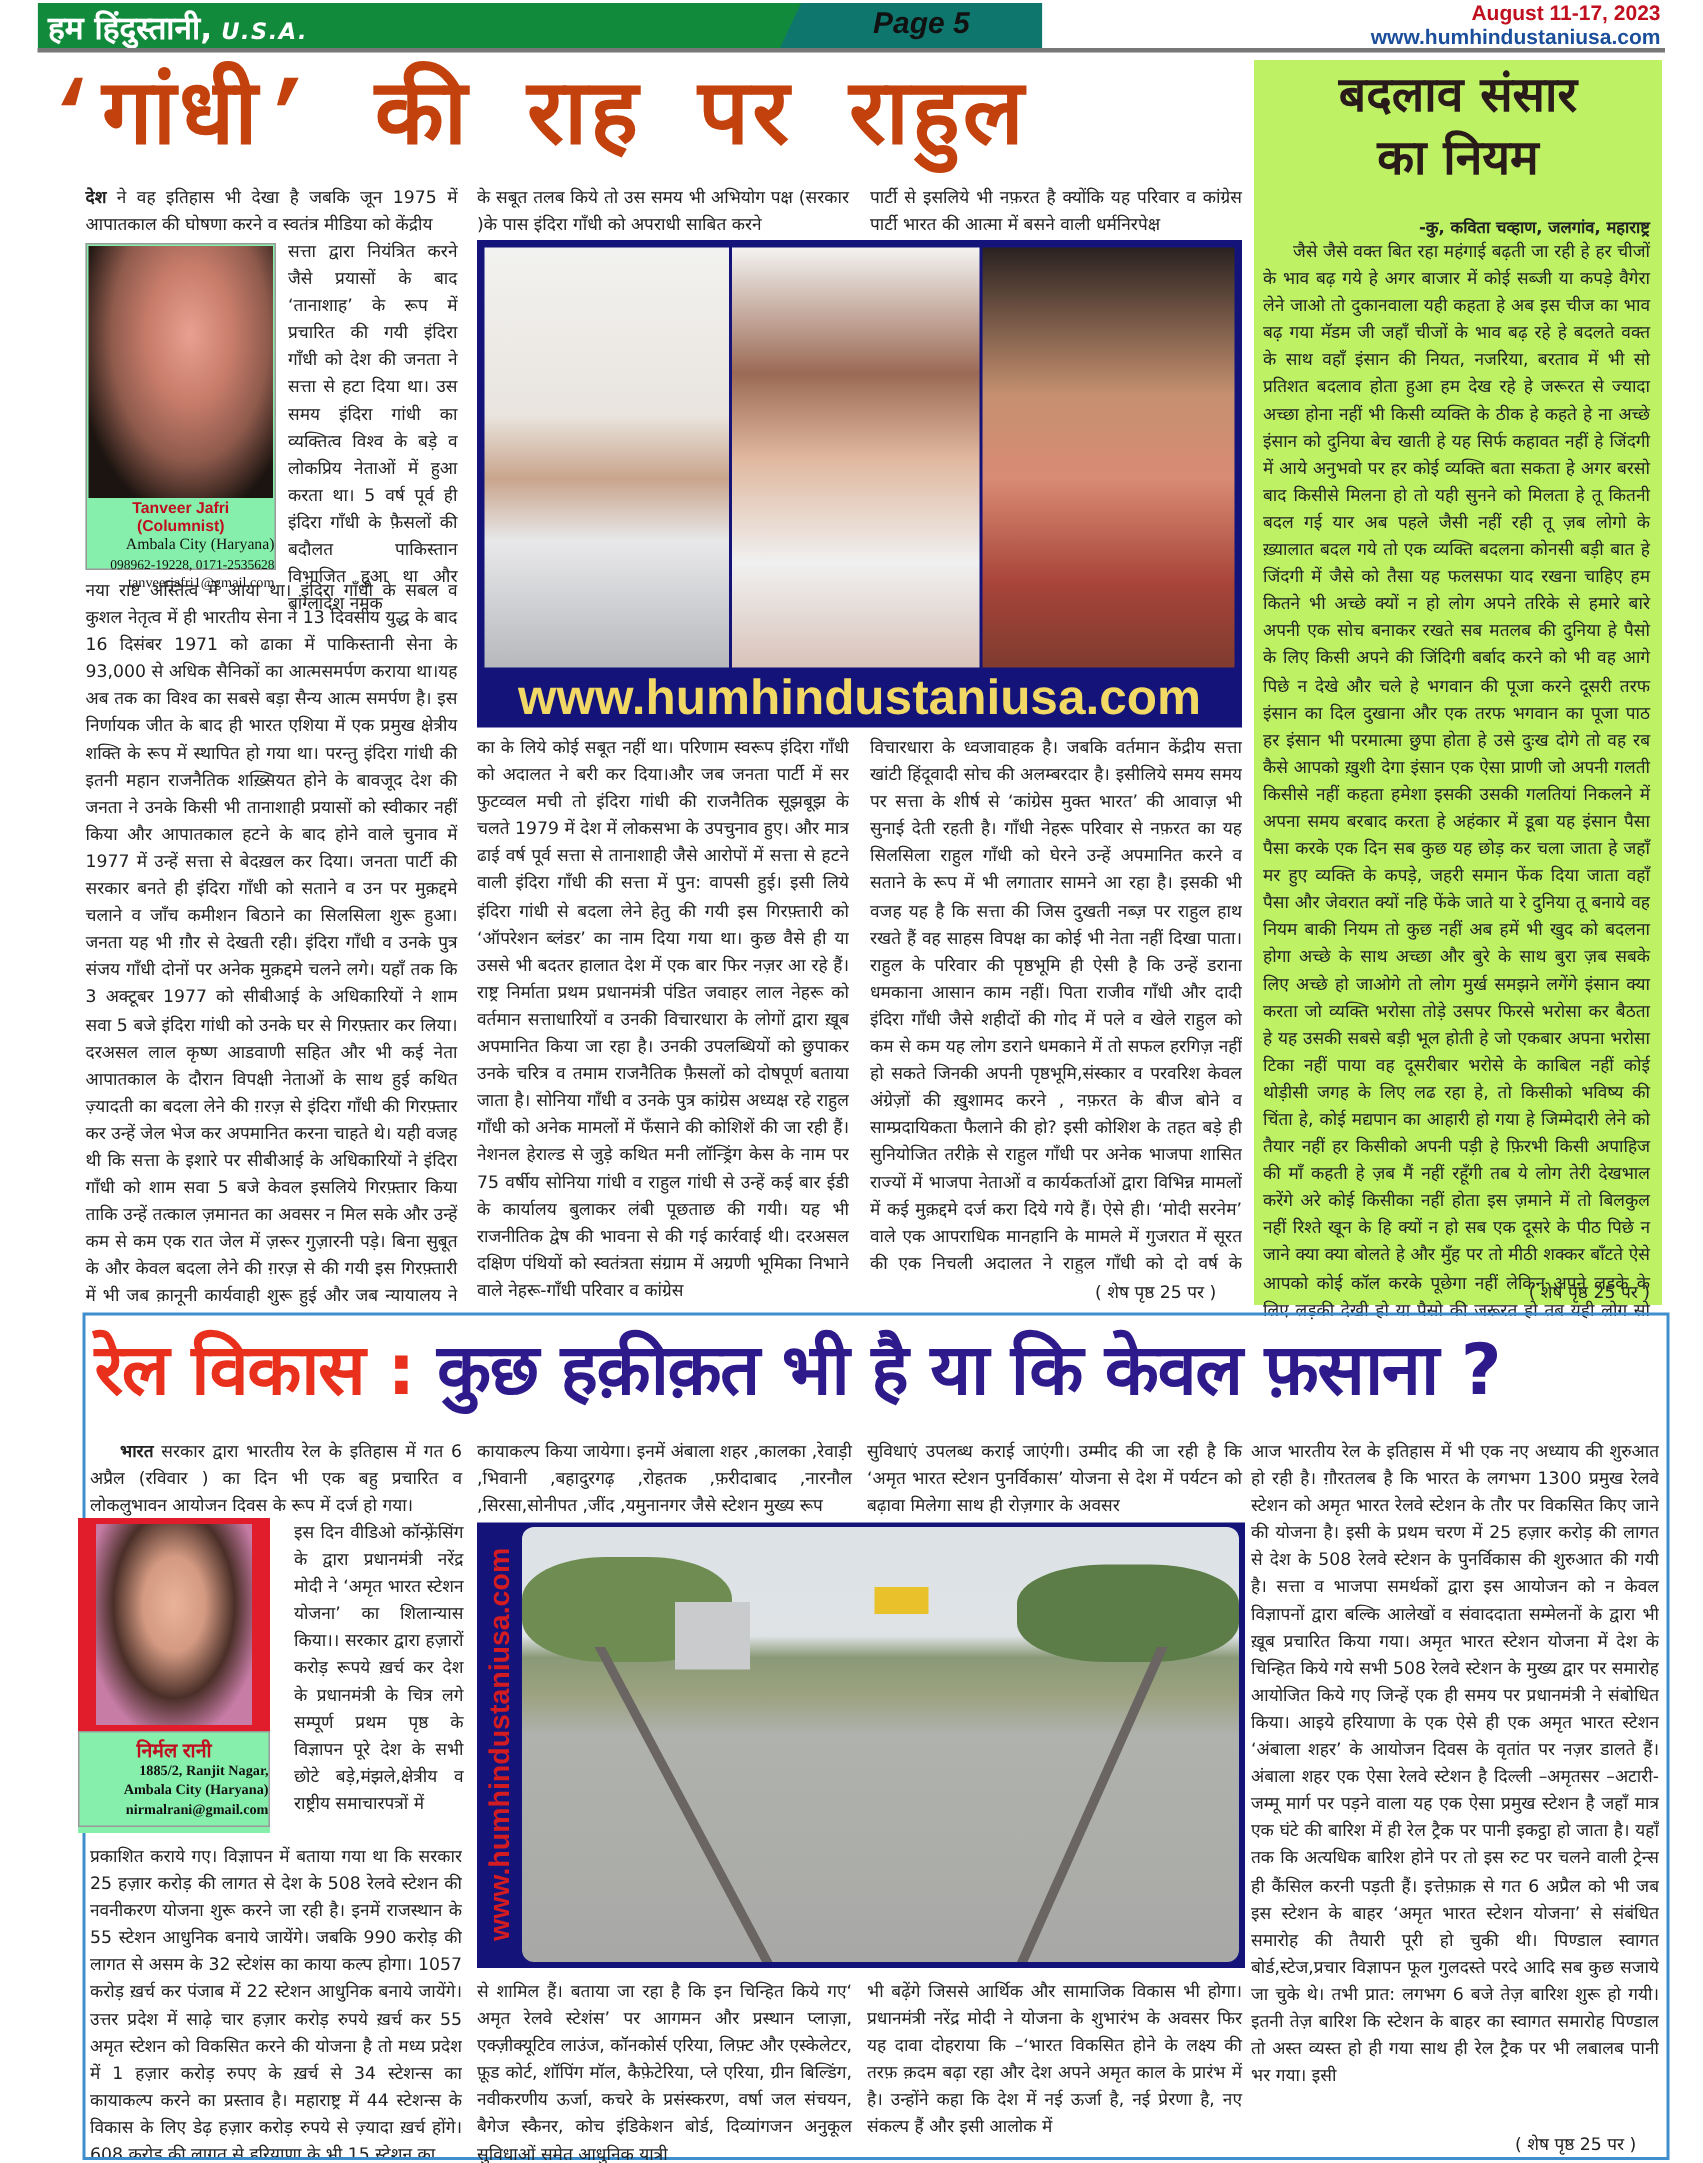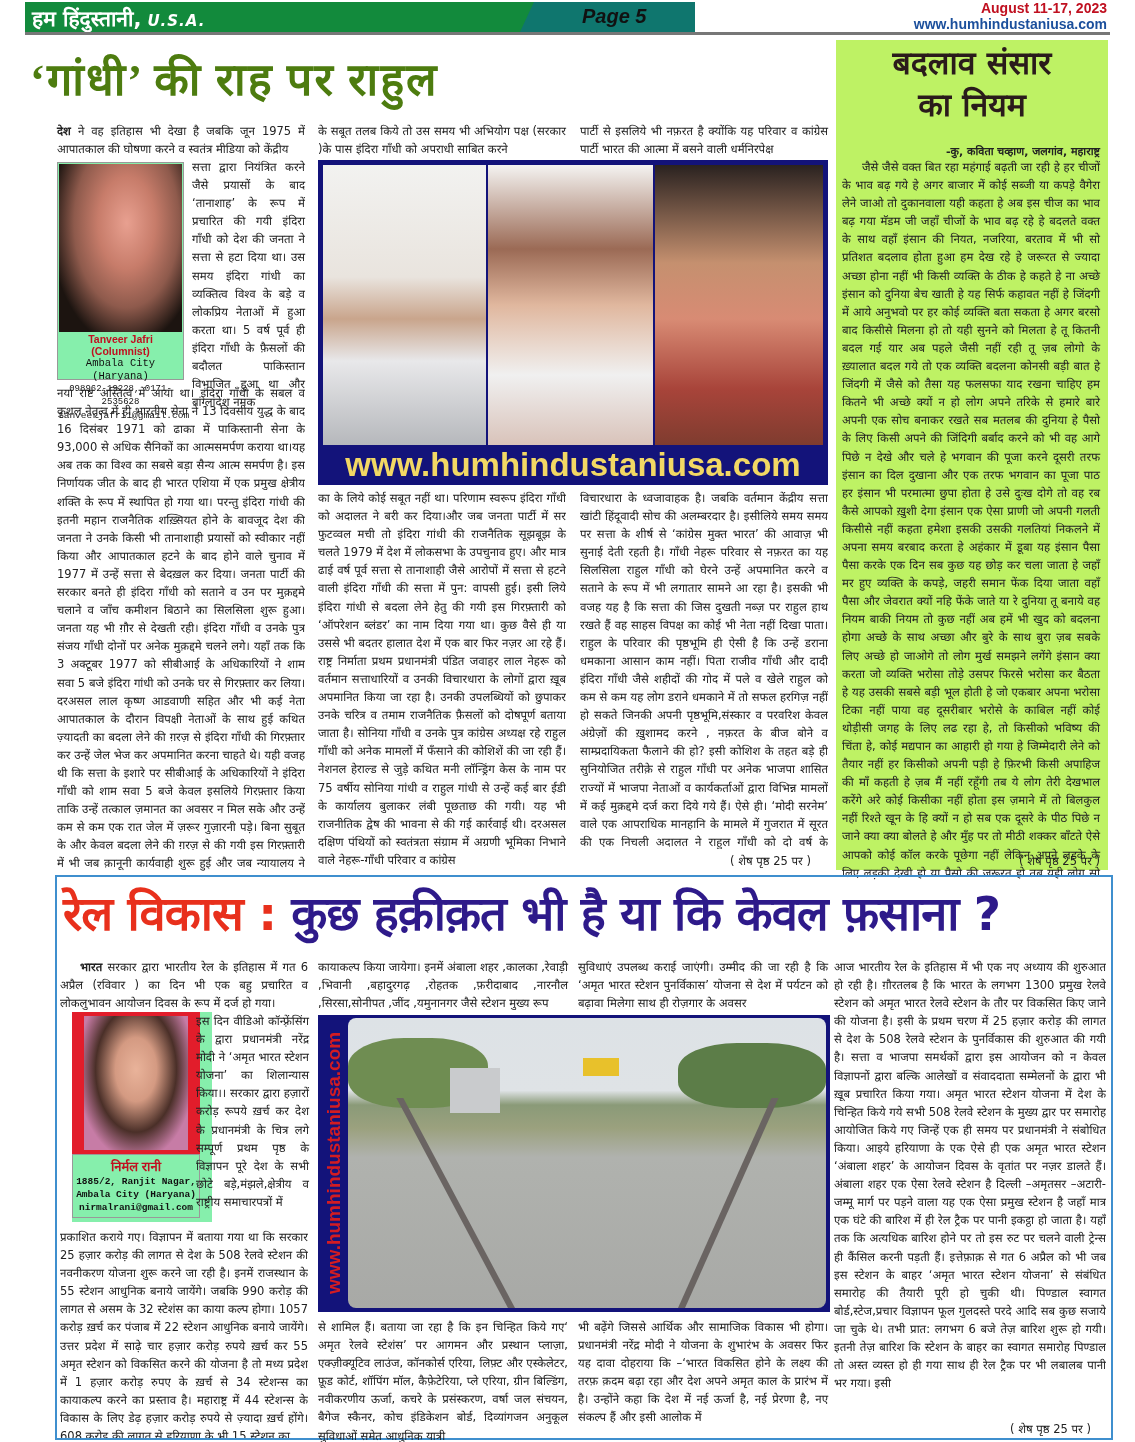--- a/index.html
+++ b/index.html
@@ -6,28 +6,28 @@
 body{width:1135px;height:1442px;background:#fff;font-family:"DejaVu Sans","Liberation Sans",sans-serif;position:relative;overflow:hidden;color:#1a1a1a}
 .masthead{position:absolute;left:0;top:0;width:1135px;height:36px}
 .mh-green{position:absolute;left:25px;top:2px;width:530px;height:30px;background:#128a3c;clip-path:polygon(0 0,100% 0,95% 100%,0 100%)}
 .mh-title{position:absolute;left:32px;top:4px;color:#fff;font-weight:bold;font-size:21px;font-family:"DejaVu Sans",sans-serif}
 .mh-usa{font-style:italic;font-size:15px;margin-left:6px;letter-spacing:1px}
 .mh-page{position:absolute;left:520px;top:2px;width:175px;height:30px;background:#0f766e;clip-path:polygon(8% 0,100% 0,100% 100%,0 100%);}
 .mh-page span{position:absolute;left:62px;top:3px;font-weight:bold;font-style:italic;font-size:20px;color:#111;font-family:"Liberation Sans",sans-serif}
 .mh-line{position:absolute;left:25px;top:32px;width:1085px;height:3px;background:#777}
 .mh-date{position:absolute;right:28px;top:0px;color:#c01020;font-size:14px;font-weight:bold;font-family:"Liberation Sans",sans-serif}
 .mh-url{position:absolute;right:28px;top:16px;color:#1b4f9c;font-size:14px;font-weight:bold;font-family:"Liberation Sans",sans-serif}
-.headline1{position:absolute;left:30px;top:44px;width:800px;height:72px;color:#4d7c0f;font-size:45px;font-weight:900;letter-spacing:2px;line-height:72px;font-family:Liberation Serif, serif;white-space:nowrap}
+.headline1{position:absolute;left:30px;top:44px;width:800px;height:72px;color:#c2410c;font-size:60px;font-weight:900;letter-spacing:2px;line-height:72px;font-family:Liberation Mono, monospace;white-space:nowrap}
 .col{position:absolute;font-size:11.5px;line-height:18.1px;text-align:justify;font-family:"DejaVu Sans",sans-serif;color:#222}
 .col b{font-weight:bold}
 .author-box{position:absolute;border:1px solid #999;background:#86efac}
 .photo{position:absolute;overflow:hidden}
 .photo-man{background:radial-gradient(ellipse at 55% 35%,#e8a090 0,#c77c6a 30%,#8e5a4c 55%,#1c1410 80%);}
 .author-name{font-weight:bold;color:#c01020;font-size:10.5px;text-align:center;font-family:"Liberation Sans",sans-serif}
-.author-line{font-size:10.5px;text-align:center;color:#111;font-family:Liberation Mono, monospace;line-height:13px}
+.author-line{font-size:10.5px;text-align:right;color:#111;font-family:Liberation Serif, serif;line-height:13px}
 .gallery{position:absolute;left:318px;top:160px;width:510px;height:325px;background:#13137a;padding:5px}
 .gimg{position:absolute;top:5px;height:280px}
 .gal-url{position:absolute;left:0;top:285px;width:510px;height:40px;color:#f2d864;font-size:33px;font-weight:bold;text-align:center;line-height:40px;font-family:"Liberation Sans",sans-serif}
 .sidebar{position:absolute;left:836px;top:40px;width:272px;height:830px;background:#bef264}
 .sb-title{text-align:center;color:#2a1b1b;font-size:32px;font-weight:900;line-height:38px;margin-top:4px;font-family:"DejaVu Sans",sans-serif}
 .sb-author{text-align:right;font-size:11px;font-weight:bold;padding-right:8px;margin-top:19px;color:#222}
 .sb-text{font-size:11.5px;line-height:18.1px;padding:0 8px 0 6px;text-align:justify;color:#222}
 .cont{font-weight:normal;white-space:nowrap}
 .rail-box{position:absolute;left:55px;top:875px;width:1058px;height:565px;border:2px solid #3f8fce}
 .headline2{position:absolute;left:6px;top:8px;width:1040px;height:60px;font-size:47px;font-weight:900;line-height:58px;white-space:nowrap;font-family:"DejaVu Sans",sans-serif;letter-spacing:-1px}
@@ -89,21 +89,21 @@
   <div class="sb-author">-कु, कविता चव्हाण, जलगांव, महाराष्ट्र</div>
   <div class="sb-text" style="height:724px;overflow:hidden;text-indent:20px">जैसे जैसे वक्त बित रहा महंगाई बढ़ती जा रही हे हर चीजों के भाव बढ़ गये हे अगर बाजार में कोई सब्जी या कपड़े वैगेरा लेने जाओ तो दुकानवाला यही कहता हे अब इस चीज का भाव बढ़ गया मॅडम जी जहाँ चीजों के भाव बढ़ रहे हे बदलते वक्त के साथ वहाँ इंसान की नियत, नजरिया, बरताव में भी सो प्रतिशत बदलाव होता हुआ हम देख रहे हे जरूरत से ज्यादा अच्छा होना नहीं भी किसी व्यक्ति के ठीक हे कहते हे ना अच्छे इंसान को दुनिया बेच खाती हे यह सिर्फ कहावत नहीं हे जिंदगी में आये अनुभवो पर हर कोई व्यक्ति बता सकता हे अगर बरसो बाद किसीसे मिलना हो तो यही सुनने को मिलता हे तू कितनी बदल गई यार अब पहले जैसी नहीं रही तू ज़ब लोगो के ख़्यालात बदल गये तो एक व्यक्ति बदलना कोनसी बड़ी बात हे जिंदगी में जैसे को तैसा यह फलसफा याद रखना चाहिए हम कितने भी अच्छे क्यों न हो लोग अपने तरिके से हमारे बारे अपनी एक सोच बनाकर रखते सब मतलब की दुनिया हे पैसो के लिए किसी अपने की जिंदिगी बर्बाद करने को भी वह आगे पिछे न देखे और चले हे भगवान की पूजा करने दूसरी तरफ इंसान का दिल दुखाना और एक तरफ भगवान का पूजा पाठ हर इंसान भी परमात्मा छुपा होता हे उसे दुःख दोगे तो वह रब कैसे आपको ख़ुशी देगा इंसान एक ऐसा प्राणी जो अपनी गलती किसीसे नहीं कहता हमेशा इसकी उसकी गलतियां निकलने में अपना समय बरबाद करता हे अहंकार में डूबा यह इंसान पैसा पैसा करके एक दिन सब कुछ यह छोड़ कर चला जाता हे जहाँ मर हुए व्यक्ति के कपड़े, जहरी समान फेंक दिया जाता वहाँ पैसा और जेवरात क्यों नहि फेंके जाते या रे दुनिया तू बनाये वह नियम बाकी नियम तो कुछ नहीं अब हमें भी खुद को बदलना होगा अच्छे के साथ अच्छा और बुरे के साथ बुरा ज़ब सबके लिए अच्छे हो जाओगे तो लोग मुर्ख समझने लगेंगे इंसान क्या करता जो व्यक्ति भरोसा तोड़े उसपर फिरसे भरोसा कर बैठता हे यह उसकी सबसे बड़ी भूल होती हे जो एकबार अपना भरोसा टिका नहीं पाया वह दूसरीबार भरोसे के काबिल नहीं कोई थोड़ीसी जगह के लिए लढ रहा हे, तो किसीको भविष्य की चिंता हे, कोई मद्यपान का आहारी हो गया हे जिम्मेदारी लेने को तैयार नहीं हर किसीको अपनी पड़ी हे फ़िरभी किसी अपाहिज की माँ कहती हे ज़ब मैं नहीं रहूँगी तब ये लोग तेरी देखभाल करेंगे अरे कोई किसीका नहीं होता इस ज़माने में तो बिलकुल नहीं रिश्ते खून के हि क्यों न हो सब एक दूसरे के पीठ पिछे न जाने क्या क्या बोलते हे और मुँह पर तो मीठी शक्कर बाँटते ऐसे आपको कोई कॉल करके पूछेगा नहीं लेकिन अपने लडके के लिए लड़की देखी हो या पैसो की जरूरत हो तब यही लोग सो बार फोन करेंगे नहीं तो उनके पास बात करने का भी समय नहीं अरे पैसो के लिए अपनी बेटी की शादी करने वाले लोग इंसान</div>
   <div class="sb-text cont" style="position:absolute;right:0;bottom:0;font-size:11.5px">( शेष पृष्ठ 25 पर )</div>
 </div>
 
 <div class="rail-box">
   <div class="headline2"><span class="h2-red">रेल विकास :</span> <span class="h2-blue">कुछ हक़ीक़त भी है या कि केवल फ़साना ?</span></div>
 </div>
 
 <div class="col" style="left:60px;top:958px;width:248px;text-indent:20px"><b>भारत</b> <span>सरकार द्वारा भारतीय रेल के इतिहास में गत 6 अप्रैल (रविवार ) का दिन भी एक बहु प्रचारित व लोकलुभावन आयोजन दिवस के रूप में दर्ज हो गया।</span></div>
-<div class="author-box" style="left:72px;top:1012px;width:140px;height:210px;border:none">
+<div class="author-box" style="left:52px;top:1012px;width:128px;height:210px;border:none">
   <div class="photo" style="left:0;top:0;width:128px;height:142px;background:#e21d2b">
     <div class="photo photo-woman" style="left:12px;top:4px;width:104px;height:134px"></div>
   </div>
   <div style="position:absolute;left:0;top:142px;width:128px;border:1px solid #999;padding:2px 0 3px">
     <div class="author-name" style="font-size:13px">निर्मल रानी</div>
     <div class="author-line" style="font-weight:bold;font-size:9.5px">1885/2, Ranjit Nagar,</div>
     <div class="author-line" style="font-weight:bold;font-size:9.5px">Ambala City (Haryana)</div>
     <div class="author-line" style="font-weight:bold;font-size:9.5px">nirmalrani@gmail.com</div>
   </div>
 </div>

